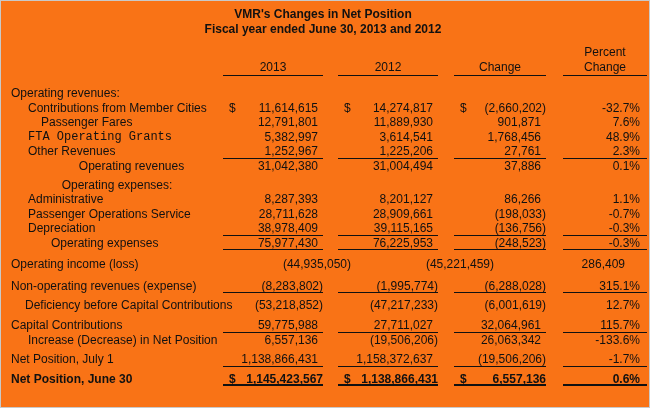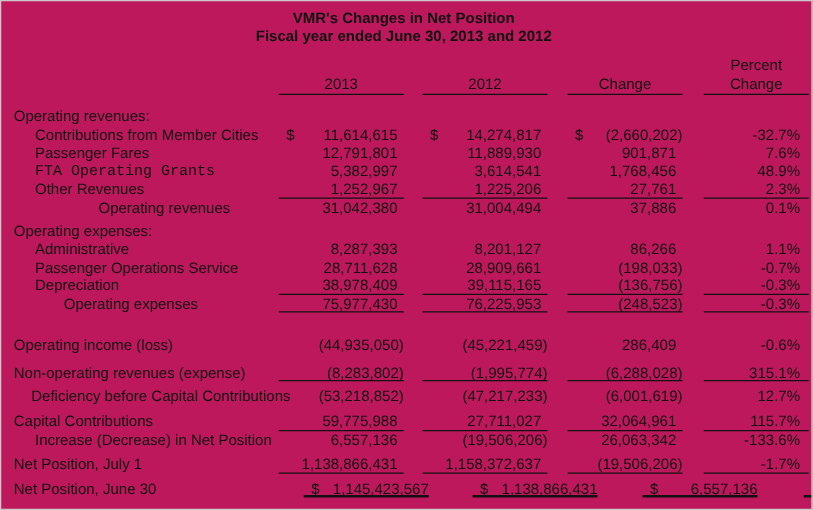--- a/index.html
+++ b/index.html
@@ -1,21 +1,21 @@
 <!DOCTYPE html>
 <html><head>
 <meta charset="utf-8">
 <style>
   html, body { margin: 0; padding: 0; background: #fff; }
   #page {
     position: relative;
     width: 650px;
     height: 408px;
     box-sizing: border-box;
-    background: #be185d;
+    background: #f97316;
     border: 1px solid #c9c9c9;
     font-family: "Liberation Sans", "DejaVu Sans", sans-serif;
     font-size: 12px;
     color: #111;
     overflow: hidden;
   }
   .title-block {
     position: absolute;
     top: 6px; left: 0;
     width: 644px;
@@ -38,21 +38,21 @@
   .amt .val { position: absolute; right: 0; white-space: nowrap; }
   .amt .val.pad { right: 5px; }
   .c4 .val { position: absolute; right: 7px; white-space: nowrap; }
 
   .rule-single .c1, .rule-single .c2, .rule-single .c3, .rule-single .c4 {
     border-bottom: 1px solid #111;
   }
   .rule-thick .c1, .rule-thick .c2, .rule-thick .c3, .rule-thick .c4 {
     border-bottom: 2.5px solid #111;
   }
-  .row.bold { font-weight: normal; gap: 20px; }
+  .row.bold { font-weight: bold; }
 
   .hrow .cell { text-align: center; }
   .hrow.main { height: 16px; line-height: 14px; }
   .hrow.main .c1, .hrow.main .c2, .hrow.main .c3, .hrow.main .c4 {
     border-bottom: 1px solid #111;
   }
 </style>
 </head>
 <body>
 
@@ -113,21 +113,21 @@
       <div class="cell amt c3">
           <span class="dollar">$</span>
           <span class="val">(2,660,202)</span>
         </div>
       <div class="cell c4">
           <span class="val">-32.7%</span>
         </div>
     </div>
 
     <div class="row">
-      <div class="cell label" style="padding-left: 27px;">Passenger Fares</div>
+      <div class="cell label" style="padding-left: 40px;">Passenger Fares</div>
       <div class="cell amt c1">
           <span class="dollar"></span>
           <span class="val pad">12,791,801</span>
         </div>
       <div class="cell amt c2">
           <span class="dollar"></span>
           <span class="val pad">11,889,930</span>
         </div>
       <div class="cell amt c3">
           <span class="dollar"></span>
@@ -188,21 +188,21 @@
         </div>
       <div class="cell amt c3">
           <span class="dollar"></span>
           <span class="val pad">37,886</span>
         </div>
       <div class="cell c4">
           <span class="val">0.1%</span>
         </div>
     </div>
 
-    <div class="row" style="margin-top: 4.5px;">
+    <div class="row" style="margin-top: 4.5px; text-align: center;">
       <div class="cell label" style="padding-left: 10px;">Operating expenses:</div>
       <div class="cell amt c1">
           <span class="dollar"></span>
           <span class="val"></span>
         </div>
       <div class="cell amt c2">
           <span class="dollar"></span>
           <span class="val"></span>
         </div>
       <div class="cell amt c3">
@@ -283,21 +283,21 @@
         </div>
       <div class="cell amt c3">
           <span class="dollar"></span>
           <span class="val">(248,523)</span>
         </div>
       <div class="cell c4">
           <span class="val">-0.3%</span>
         </div>
     </div>
 
-    <div class="row" style="margin-top: 19px;">
+    <div class="row" style="margin-top: 7px; gap: 28px;">
       <div class="cell label" style="padding-left: 10px;">Operating income (loss)</div>
       <div class="cell amt c1">
           <span class="dollar"></span>
           <span class="val">(44,935,050)</span>
         </div>
       <div class="cell amt c2">
           <span class="dollar"></span>
           <span class="val">(45,221,459)</span>
         </div>
       <div class="cell amt c3">

